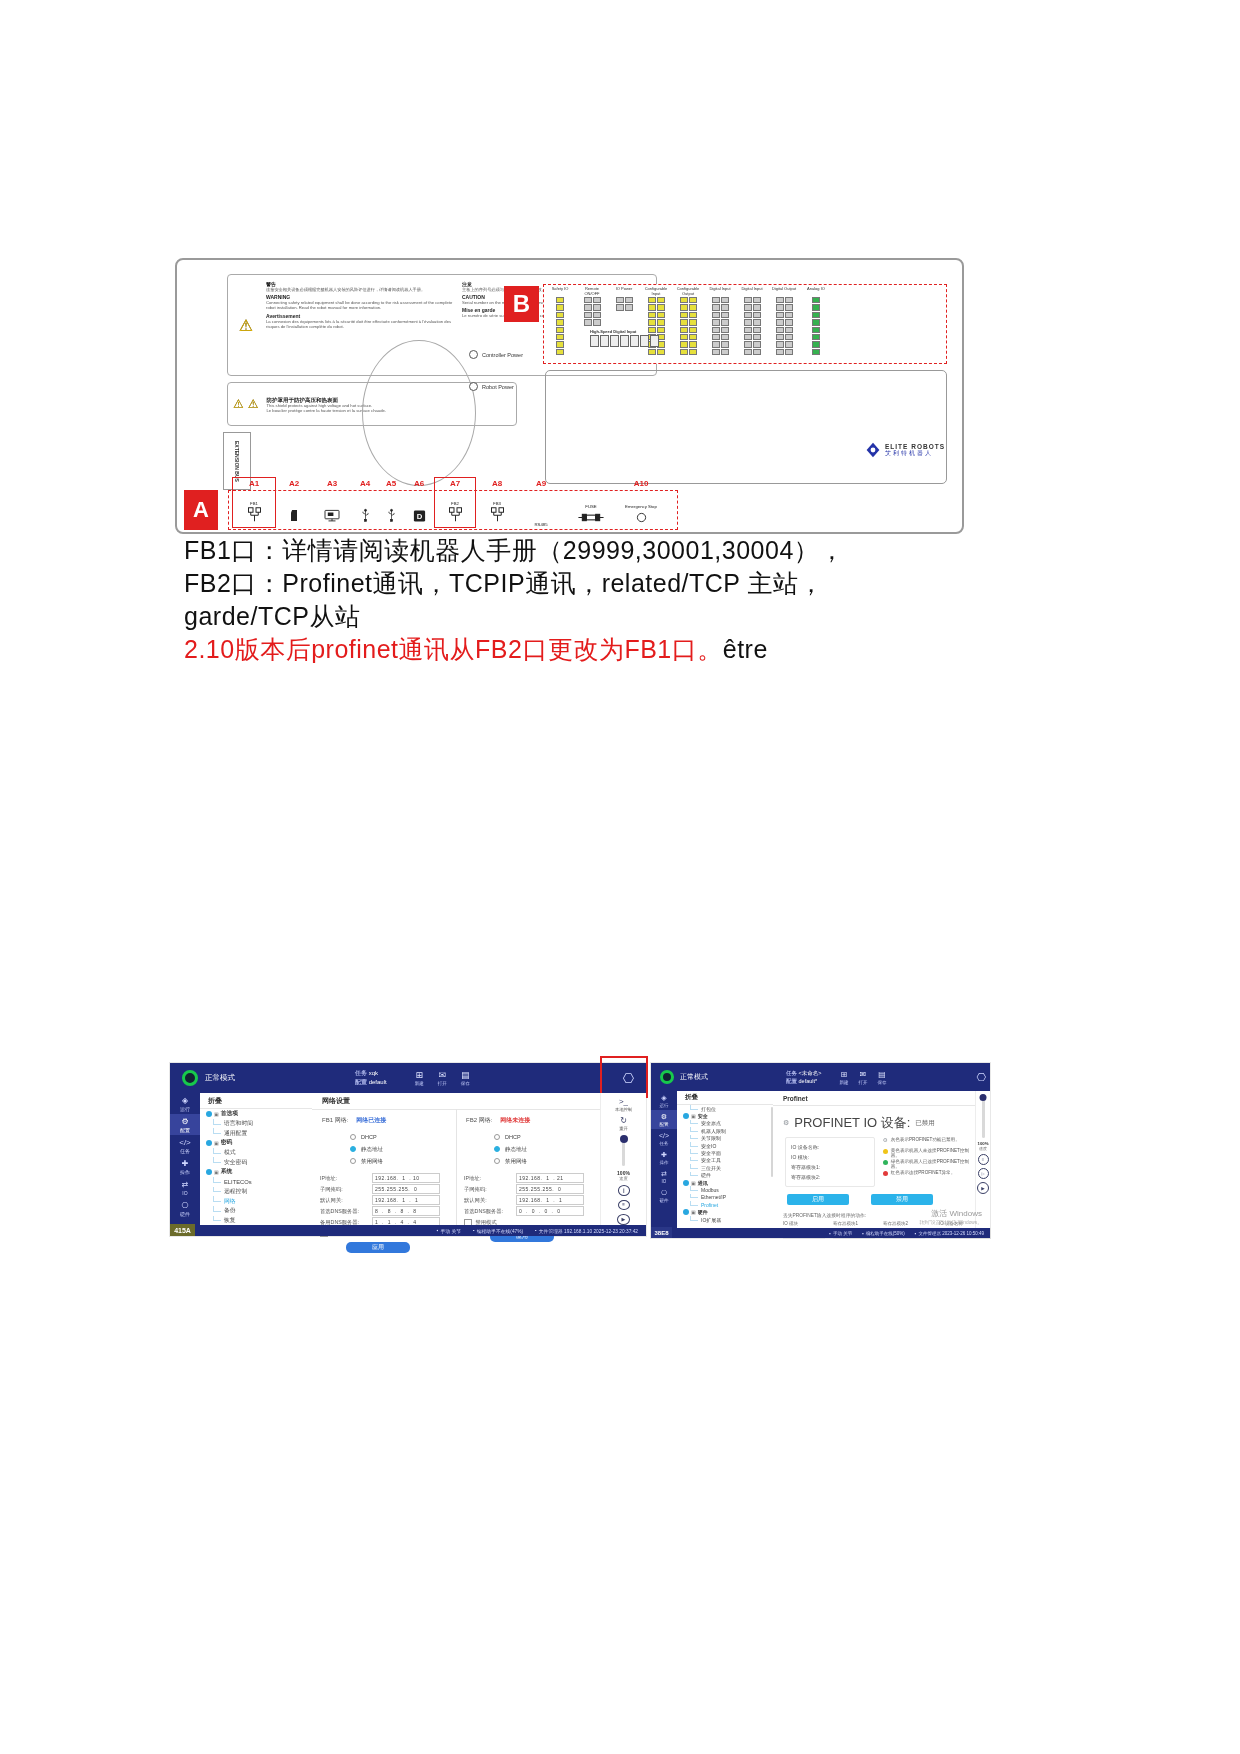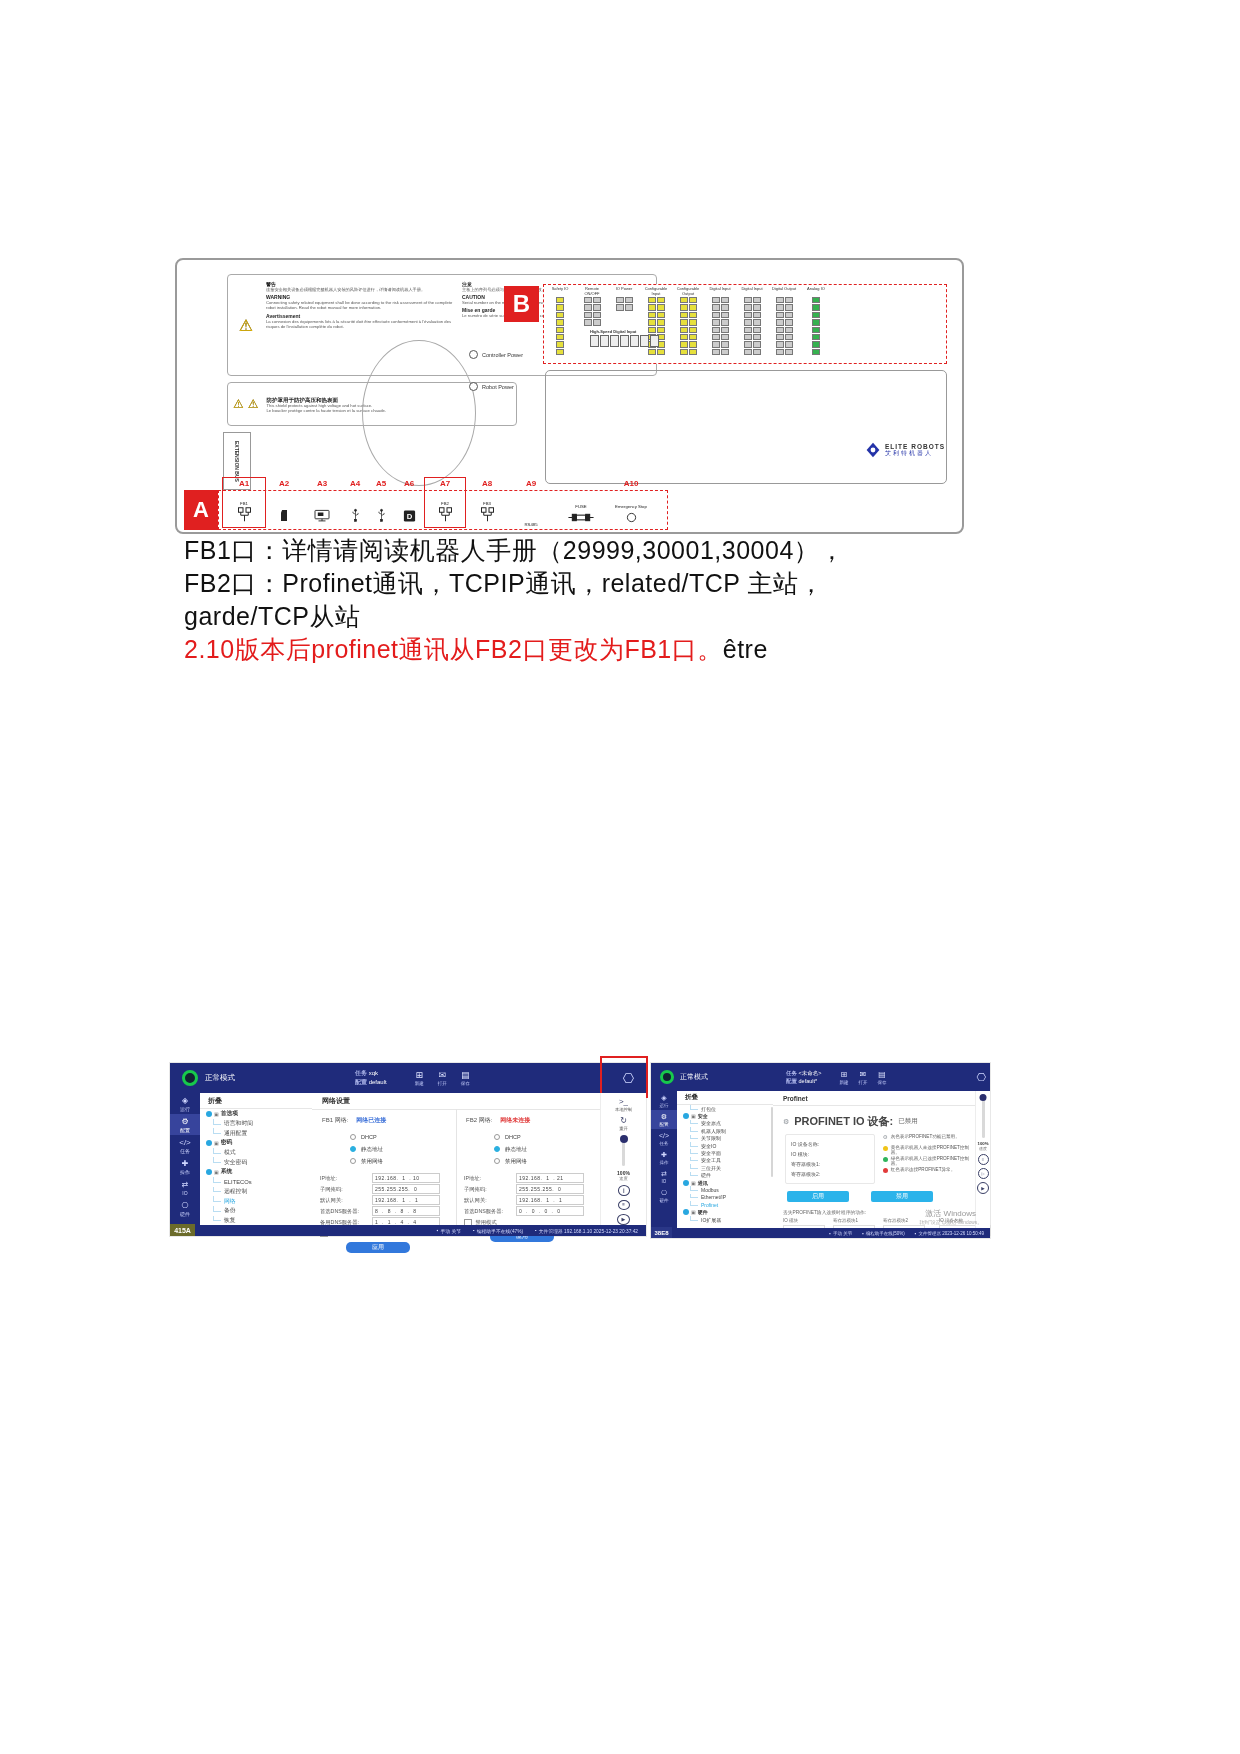--- a/index.html
+++ b/index.html
@@ -98,21 +98,21 @@
   .finput{width:62px;height:8px;border:1px solid #ccc;background:#fff;font-size:5px;color:#444;padding:0 2px;
           font-family:"Liberation Sans","DejaVu Sans",sans-serif;letter-spacing:.5px;}
   .chkrow{display:flex;align-items:center;gap:4px;margin:2px 0 0 8px;height:9px;}
   .chk{width:5.5px;height:5.5px;border:1px solid #999;background:#fff;}
   .chklabel{font-size:5.3px;color:#555;}
   .applybtn{margin:4px 0 0 34px;width:64px;height:11px;background:#3278dc;border-radius:5px;color:#fff;
             font-size:6px;display:flex;align-items:center;justify-content:center;}
 
   
   .pnheadrow{display:flex;align-items:center;gap:5px;padding:8px 0 0 10px;}
-  .pnheading{font-size:11px;font-weight:bold;color:#444;}
+  .pnheading{font-size:13px;font-weight:normal;color:#444;}
   .pnstate{font-size:6.5px;color:#666;}
   .pncard{border:1px solid #e8e8e8;border-radius:2px;padding:4px 5px;}
   .pnfield{font-size:5px;color:#555;height:10px;display:flex;align-items:center;}
   .lgrow{display:flex;align-items:flex-start;gap:3px;height:11px;}
   .lgdot{width:5px;height:5px;border-radius:50%;flex:0 0 auto;margin-top:1px;}
   .lgtext{font-size:4.6px;color:#555;line-height:5.2px;}
   .pnbtn{width:62px;height:11px;background:#2bb3ea;border-radius:2px;color:#fff;font-size:6px;
          display:flex;align-items:center;justify-content:center;}
   .pnactlabel{font-size:4.8px;color:#666;}
   .selcol{display:flex;flex-direction:column;gap:2px;}
@@ -376,21 +376,21 @@
             <div class="hscell"></div>
             <div class="hscell"></div>
           </div>
       </div>
     </div>
 
     <div class="abs" style="left:368px;top:110px;width:400px;height:112px;border:1.2px solid #999;border-radius:5px;"></div>
 
     <div class="abs redbox" style="left:7px;top:230px;width:34px;height:40px;font-size:22px;">A</div>
 
-    <div class="abs portstrip" style="left:41px;top:230px;width:450px;height:40px;box-sizing:border-box;" id="port-strip">
+    <div class="abs portstrip" style="left:51px;top:230px;width:450px;height:40px;box-sizing:border-box;" id="port-strip">
         <div class="port" style="width: 38px;">
           <span class="alabel">A1</span>
           <span class="plabel">FB1</span>
           <div><svg viewBox="0 0 20 22" width="15" height="17">
               <g fill="none" stroke="#222" stroke-width="1.3">
                 <rect x="2" y="2" width="6" height="6"></rect>
                 <rect x="12" y="2" width="6" height="6"></rect>
                 <path d="M5 8v4h10V8M10 12v8"></path>
               </g>
             </svg></div>
@@ -934,21 +934,21 @@
       </div>
       <div style="text-align:center;">
         <div style="font-size:4.3px;font-weight:bold;color:#333;">100%</div>
         <div style="font-size:4px;color:#777;">速度</div>
       </div>
       <div class="roundbtn" style="width:9px;height:9px;font-size:4px;">≡</div>
       <div class="roundbtn" style="width:9px;height:9px;font-size:4px;">▷</div>
       <div class="roundbtn" style="width:10px;height:10px;font-size:4.5px;">▶</div>
     </div>
 
-    <div class="abs" style="right:8px;bottom:13px;text-align:center;margin-top:32px;">
+    <div class="abs" style="right:8px;bottom:13px;text-align:right;margin-top:32px;">
       <div class="watermark1">激活 Windows</div>
       <div class="watermark2">转到"设置"以激活 Windows。</div>
     </div>
 
     <div class="statusbar" style="height:10px;font-size:4.5px;gap:10px;padding-right:6px;" id="s2-statusbar">
         <div class="sseg">
           <span>▪</span>
           <span>手动 关节</span>
         </div>
         <div class="sseg">

